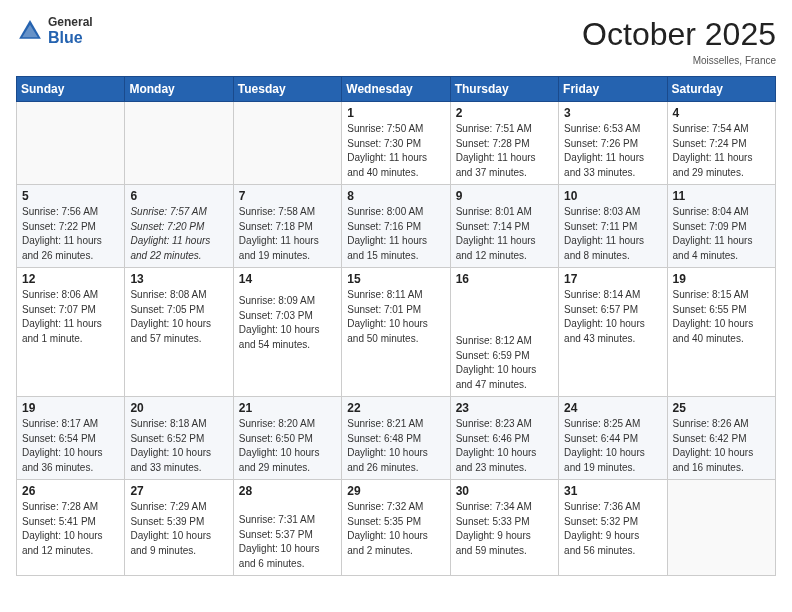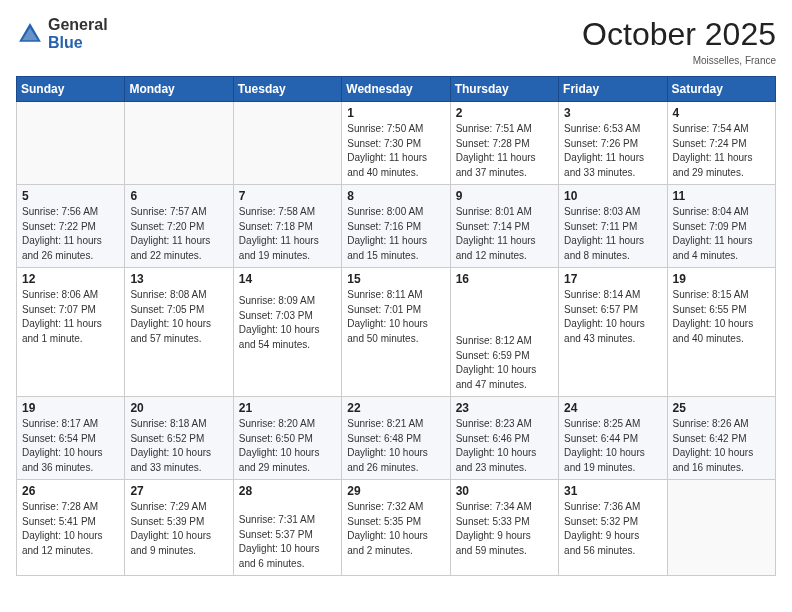--- a/index.html
+++ b/index.html
@@ -20,21 +20,21 @@
       display: flex;
       align-items: center;
       gap: 4px;
     }
     .logo-text {
       display: flex;
       flex-direction: column;
       line-height: 1.1;
     }
     .logo-general {
-      font-size: 16px;
+      font-size: 12px;
       font-weight: bold;
       color: #333;
     }
     .logo-blue {
       font-size: 16px;
       font-weight: bold;
       color: #2563b0;
     }
     .logo-icon {
       width: 28px;
@@ -165,21 +165,21 @@
       <tr>
         <td>
           <span class="day-number">5</span>
           <div class="day-info" style="white-space: pre-line;">Sunrise: 7:56 AM
 Sunset: 7:22 PM
 Daylight: 11 hours
 and 26 minutes.</div>
         </td>
         <td>
           <span class="day-number">6</span>
-          <div class="day-info" style="white-space: pre-line;">Sunrise: 7:57 AM
+          <div class="day-info" style="white-space: pre-line; font-style: italic;">Sunrise: 7:57 AM
 Sunset: 7:20 PM
 Daylight: 11 hours
 and 22 minutes.</div>
         </td>
         <td>
           <span class="day-number">7</span>
           <div class="day-info" style="white-space: pre-line;">Sunrise: 7:58 AM
 Sunset: 7:18 PM
 Daylight: 11 hours
 and 19 minutes.</div>

